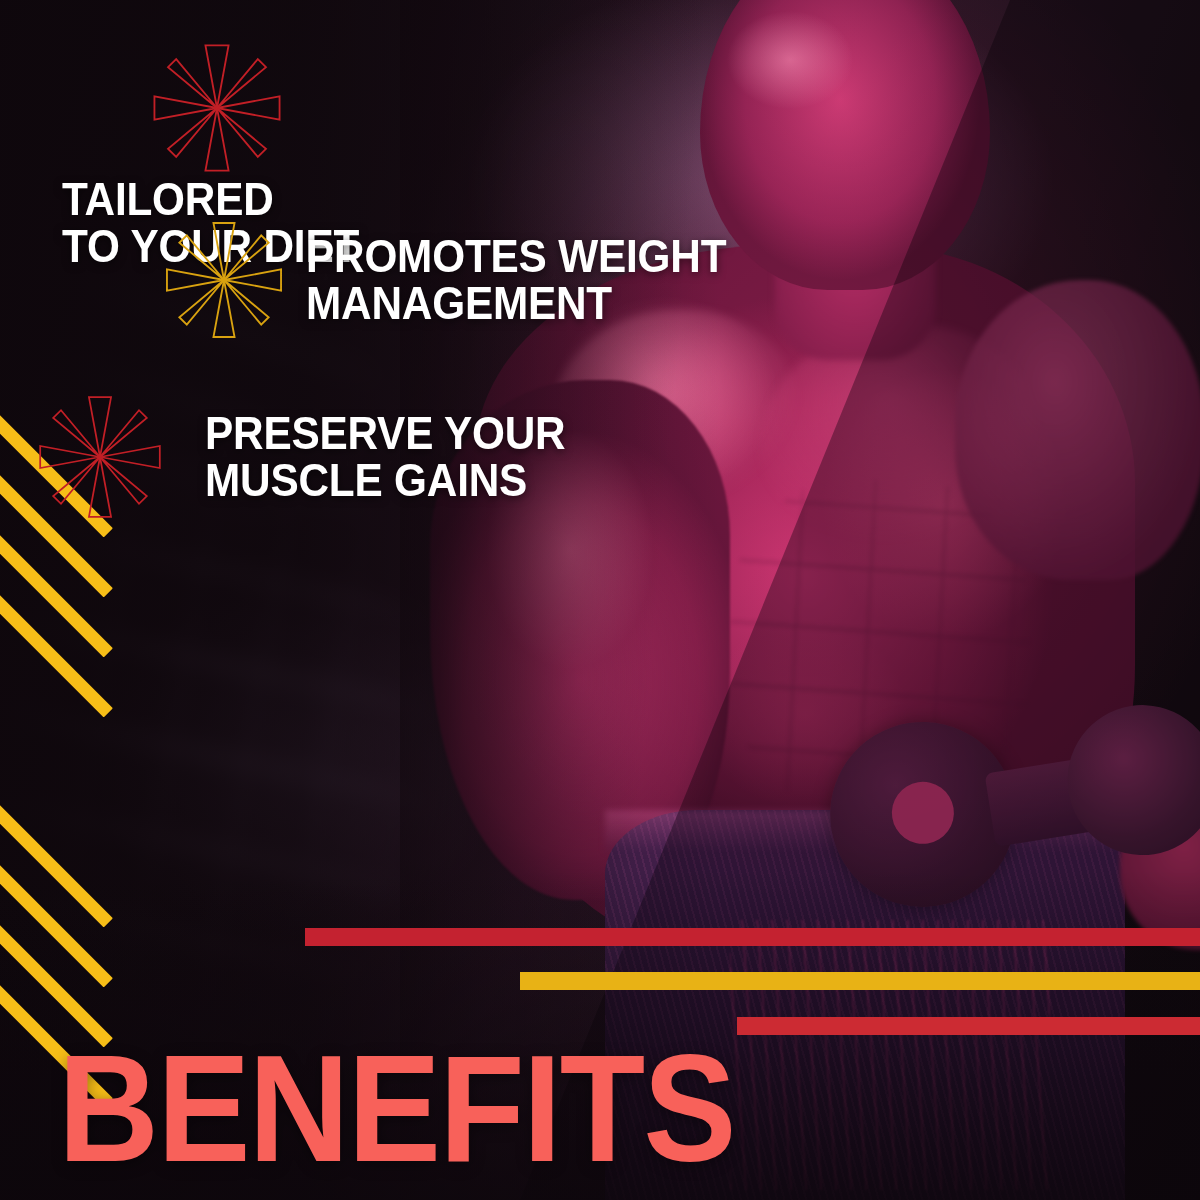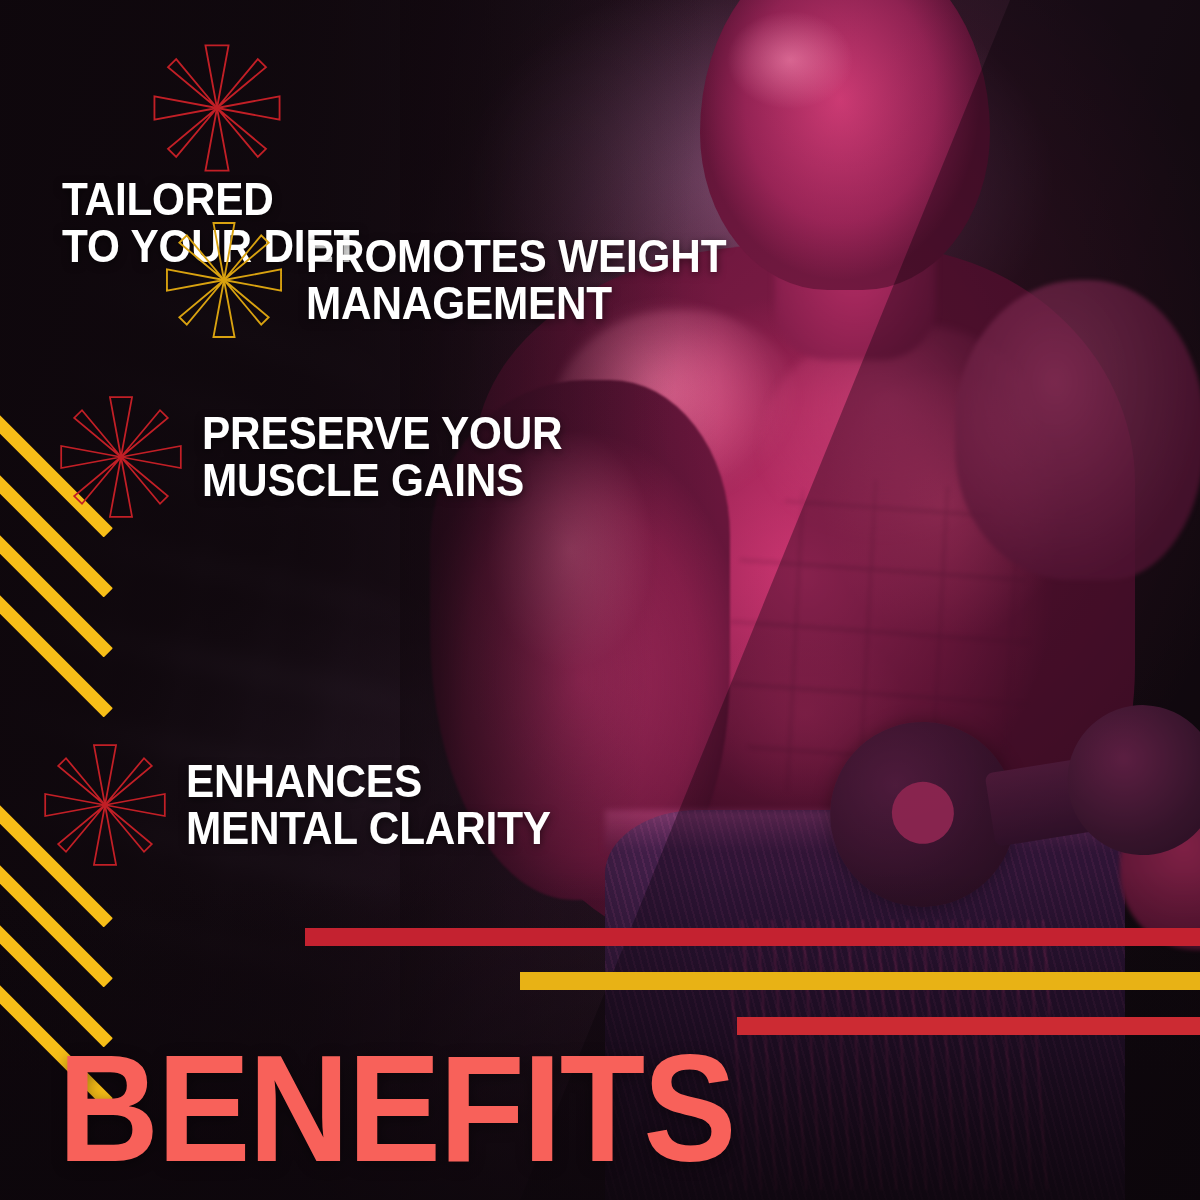--- a/index.html
+++ b/index.html
@@ -296,58 +296,40 @@
           <path d="M50 50 L86 80 L80 86 Z"></path>
           <path d="M50 50 L80 14 L86 20 Z"></path>
           <path d="M50 50 L20 86 L14 80 Z"></path>
         </g>
       </svg>
     </span>
     <span class="row-text" style="margin-left:20px;">PROMOTES WEIGHT
 MANAGEMENT</span>
   </div>
 
-  <div class="row" style="left:56px; top:392px;">
+  <div class="row" style="left:35px; top:392px;gap:24px;">
     <span class="ast" style="position:relative; width:130px; height:130px;">
       <svg width="130" height="130" viewBox="0 0 100 100" aria-hidden="true">
         <g fill="none" stroke="#C21F26" stroke-width="1.35" stroke-linejoin="miter">
           <path d="M50 50 L41.5 4 L58.5 4 Z"></path>
           <path d="M50 50 L41.5 96 L58.5 96 Z"></path>
           <path d="M50 50 L4 41.5 L4 58.5 Z"></path>
           <path d="M50 50 L96 41.5 L96 58.5 Z"></path>
           <path d="M50 50 L14 20 L20 14 Z"></path>
           <path d="M50 50 L86 80 L80 86 Z"></path>
           <path d="M50 50 L80 14 L86 20 Z"></path>
           <path d="M50 50 L20 86 L14 80 Z"></path>
         </g>
       </svg>
     </span>
     <span class="row-text" style="margin-left:16px;">PRESERVE YOUR
 MUSCLE GAINS</span>
   </div>
 
 
-  <div class="row" style="left:40px; top:740px;">
-    <span class="ast" style="position:relative; width:130px; height:130px;">
-      <svg width="130" height="130" viewBox="0 0 100 100" aria-hidden="true">
-        <g fill="none" stroke="#C21F26" stroke-width="1.35" stroke-linejoin="miter">
-          <path d="M50 50 L41.5 4 L58.5 4 Z"></path>
-          <path d="M50 50 L41.5 96 L58.5 96 Z"></path>
-          <path d="M50 50 L4 41.5 L4 58.5 Z"></path>
-          <path d="M50 50 L96 41.5 L96 58.5 Z"></path>
-          <path d="M50 50 L14 20 L20 14 Z"></path>
-          <path d="M50 50 L86 80 L80 86 Z"></path>
-          <path d="M50 50 L80 14 L86 20 Z"></path>
-          <path d="M50 50 L20 86 L14 80 Z"></path>
-        </g>
-      </svg>
-    </span>
-    <span class="row-text" style="margin-left:16px;">ENHANCES
-MENTAL CLARITY</span>
-  </div>
 
   <div class="hbar" style="left:305px; top:928px; width:895px; height:18px; background:#C42230;"></div>
   <div class="hbar" style="left:520px; top:972px; width:680px; height:18px; background:#E8B215;"></div>
   <div class="hbar" style="left:737px; top:1017px; width:463px; height:18px; background:#CC2B33;"></div>
 
   <div class="title">BENEFITS</div>
 
 </div>
 
 </body></html>

